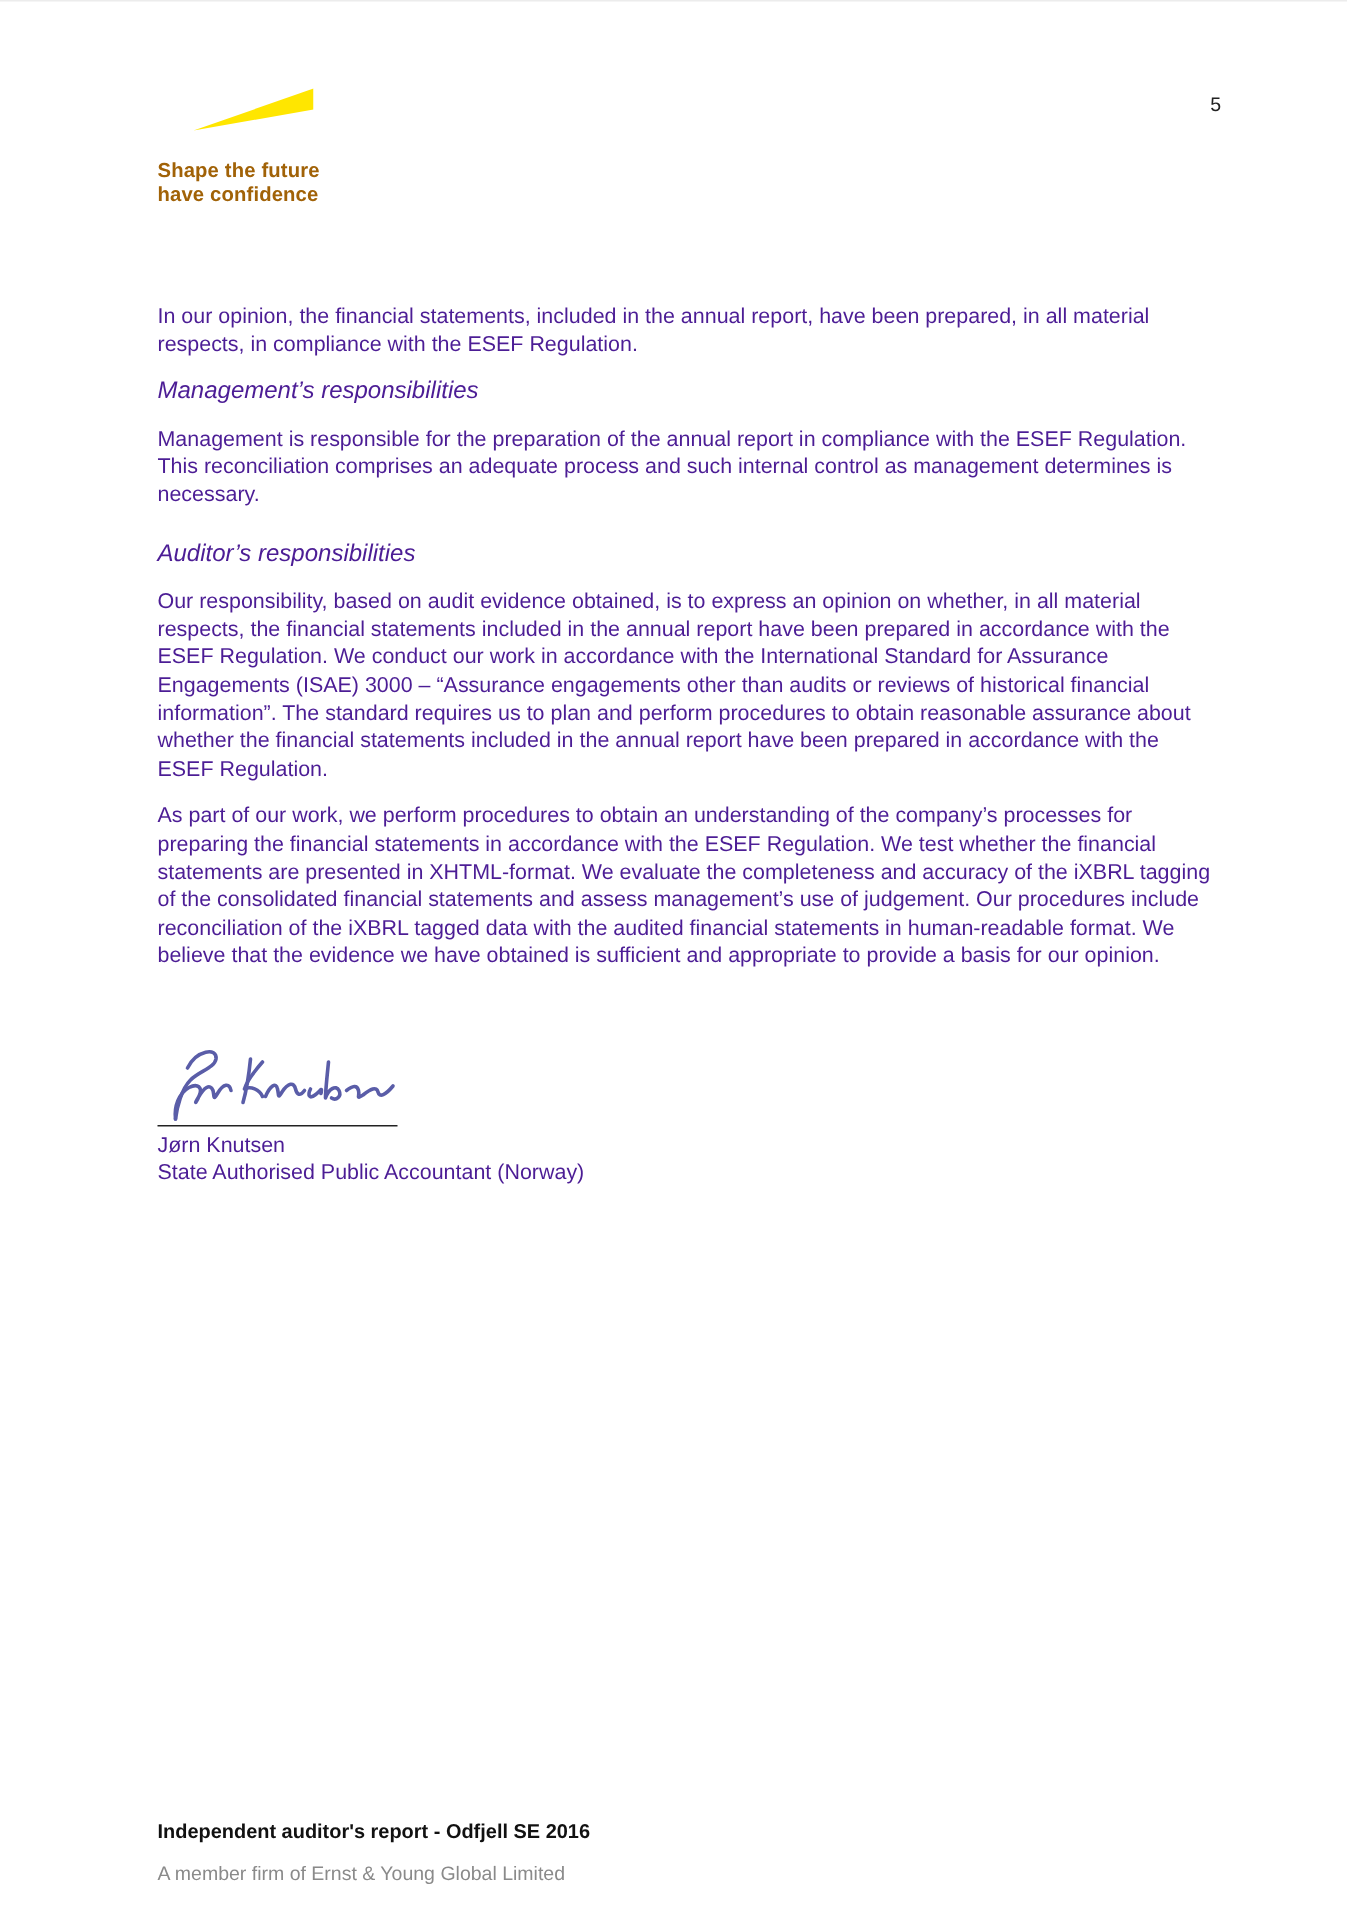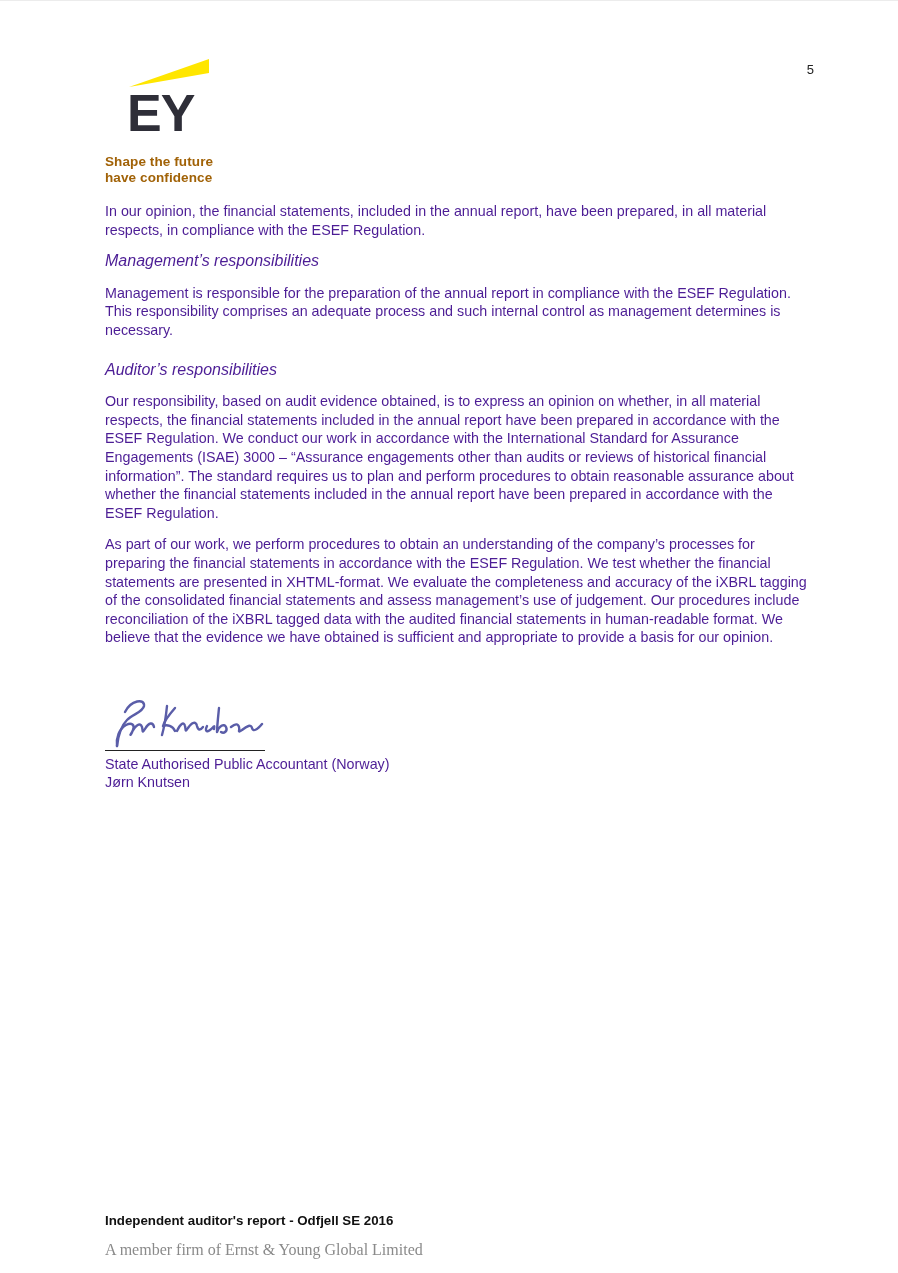--- a/index.html
+++ b/index.html
@@ -80,49 +80,47 @@
     left: 105px;
     top: 1212px;
     font-weight: bold;
     font-size: 13.3px;
     color: #111;
   }
   .footer-member {
     position: absolute;
     left: 105px;
     top: 1240px;
-    font-size: 16px;
+    font-size: 13px;
     color: #8a8a8a;
-    font-family: Liberation Serif, serif;
   }
 </style>
 </head>
 <body>
 
 <div class="page">
 
   <div class="logo-block">
     <svg class="logo-beam" width="80" height="34" viewBox="0 0 80 34">
       <polygon points="0,31 80,3 80,17" fill="#ffe600"></polygon>
     </svg>
-    <div class="logo-word">EY</div>
     <div class="logo-tagline">
       <div>Shape the future</div>
       <div>have confidence</div>
     </div>
   </div>
 
   <div class="page-number">5</div>
 
   <div class="content">
     <p class="para">In our opinion, the financial statements, included in the annual report, have been prepared, in all material respects, in compliance with the ESEF Regulation.</p>
 
     <p class="subheading">Management’s responsibilities</p>
 
-    <p class="para">Management is responsible for the preparation of the annual report in compliance with the ESEF Regulation. This responsibility comprises an adequate process and such internal control as management determines is necessary.</p>
+    <p class="para">Management is responsible for the preparation of the annual report in compliance with the ESEF Regulation. This reconciliation comprises an adequate process and such internal control as management determines is necessary.</p>
 
     <p class="subheading extra-gap">Auditor’s responsibilities</p>
 
     <p class="para">Our responsibility, based on audit evidence obtained, is to express an opinion on whether, in all material respects, the financial statements included in the annual report have been prepared in accordance with the ESEF Regulation. We conduct our work in accordance with the International Standard for Assurance Engagements (ISAE) 3000 – “Assurance engagements other than audits or reviews of historical financial information”. The standard requires us to plan and perform procedures to obtain reasonable assurance about whether the financial statements included in the annual report have been prepared in accordance with the ESEF Regulation.</p>
 
     <p class="para">As part of our work, we perform procedures to obtain an understanding of the company’s processes for preparing the financial statements in accordance with the ESEF Regulation. We test whether the financial statements are presented in XHTML-format. We evaluate the completeness and accuracy of the iXBRL tagging of the consolidated financial statements and assess management’s use of judgement. Our procedures include reconciliation of the iXBRL tagged data with the audited financial statements in human-readable format. We believe that the evidence we have obtained is sufficient and appropriate to provide a basis for our opinion.</p>
 
     <div class="sig-block">
 
       <div class="signature-wrap">
@@ -136,21 +134,21 @@
             <path d="M64,12 C57,20 53,26 52,30 C56,28 62,30 64,35"></path>
             <path d="M66,35 C69,28 73,25 74,30 C75,34 74,37 77,32 C81,26 85,25 86,30 C87,34 89,35 92,31"></path>
             <path d="M96,30 C94,34 95,37 99,34 C103,31 104,28 103,33"></path>
             <path d="M108,12 C107,22 106,31 106,36 C108,30 113,27 115,31 C117,35 113,38 110,36"></path>
             <path d="M120,31 C124,28 127,27 128,31 C129,35 126,37 131,34 C136,30 140,28 141,32 C142,36 146,34 151,28"></path>
           </g>
         </svg>
       </div>
 
       <div class="sig-underline"></div>
+      <div class="sig-line-text">Jørn Knutsen</div>
       <div class="sig-line-text">State Authorised Public Accountant (Norway)</div>
-      <div class="sig-line-text">Jørn Knutsen</div>
     </div>
   </div>
 
   <div class="footer-report">Independent auditor's report - Odfjell SE 2016</div>
   <div class="footer-member">A member firm of Ernst &amp; Young Global Limited</div>
 
 </div>
 
 </body></html>

